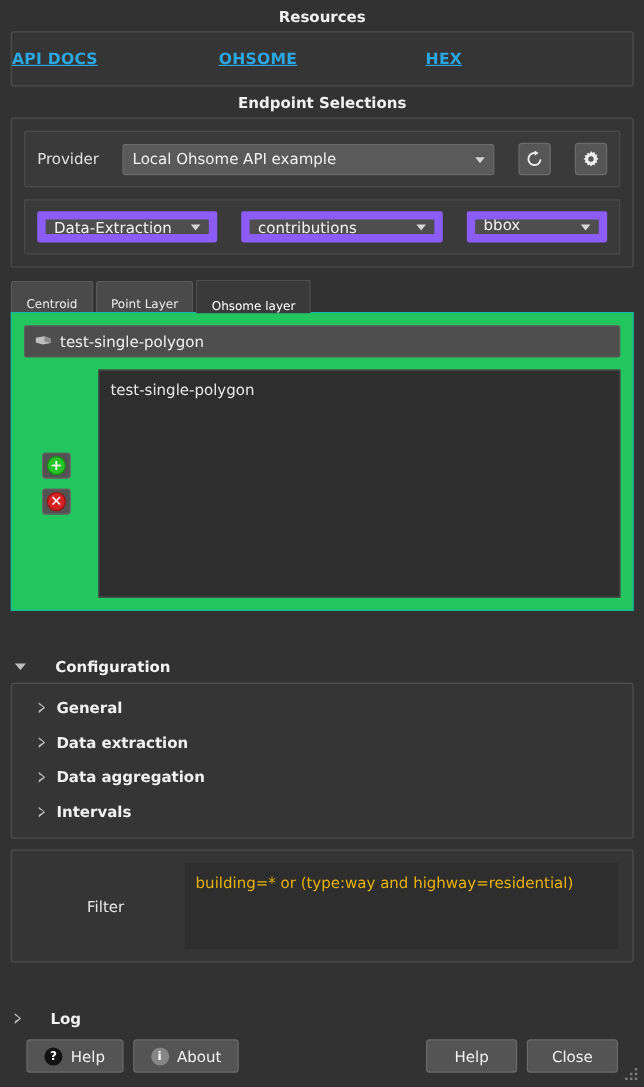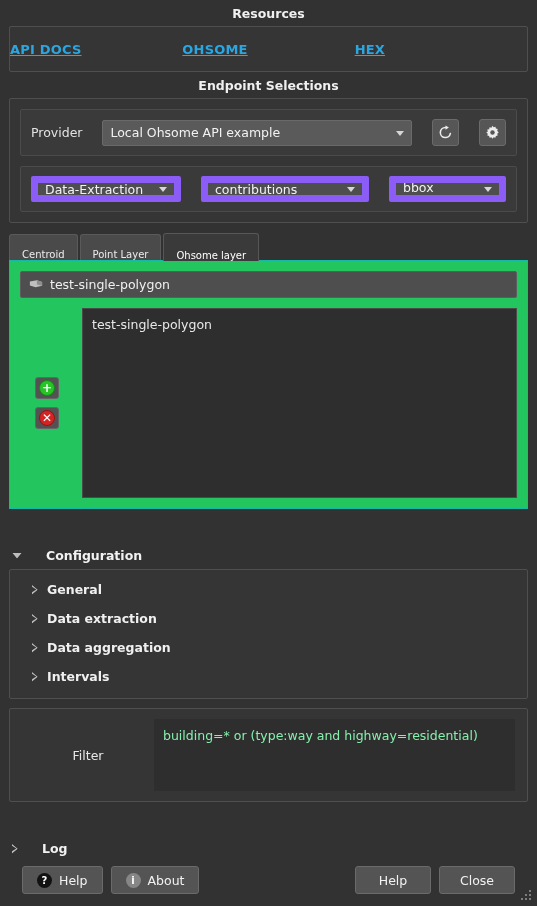--- a/index.html
+++ b/index.html
@@ -274,21 +274,21 @@
     width: 132px;
     text-align: center;
     font-size: 12.5px;
     color: #e8e8e8;
   }
   .filter-text {
     flex: 1;
     height: 72px;
     background: #2e2e2e;
     border: none;
-    color: #86efac;
+    color: #eab308;
     font-family: "DejaVu Sans", sans-serif;
     font-size: 12.5px;
     line-height: 1.55;
     padding: 7px 9px;
     resize: none;
     outline: none;
   }
 
   
   .btnbar {

